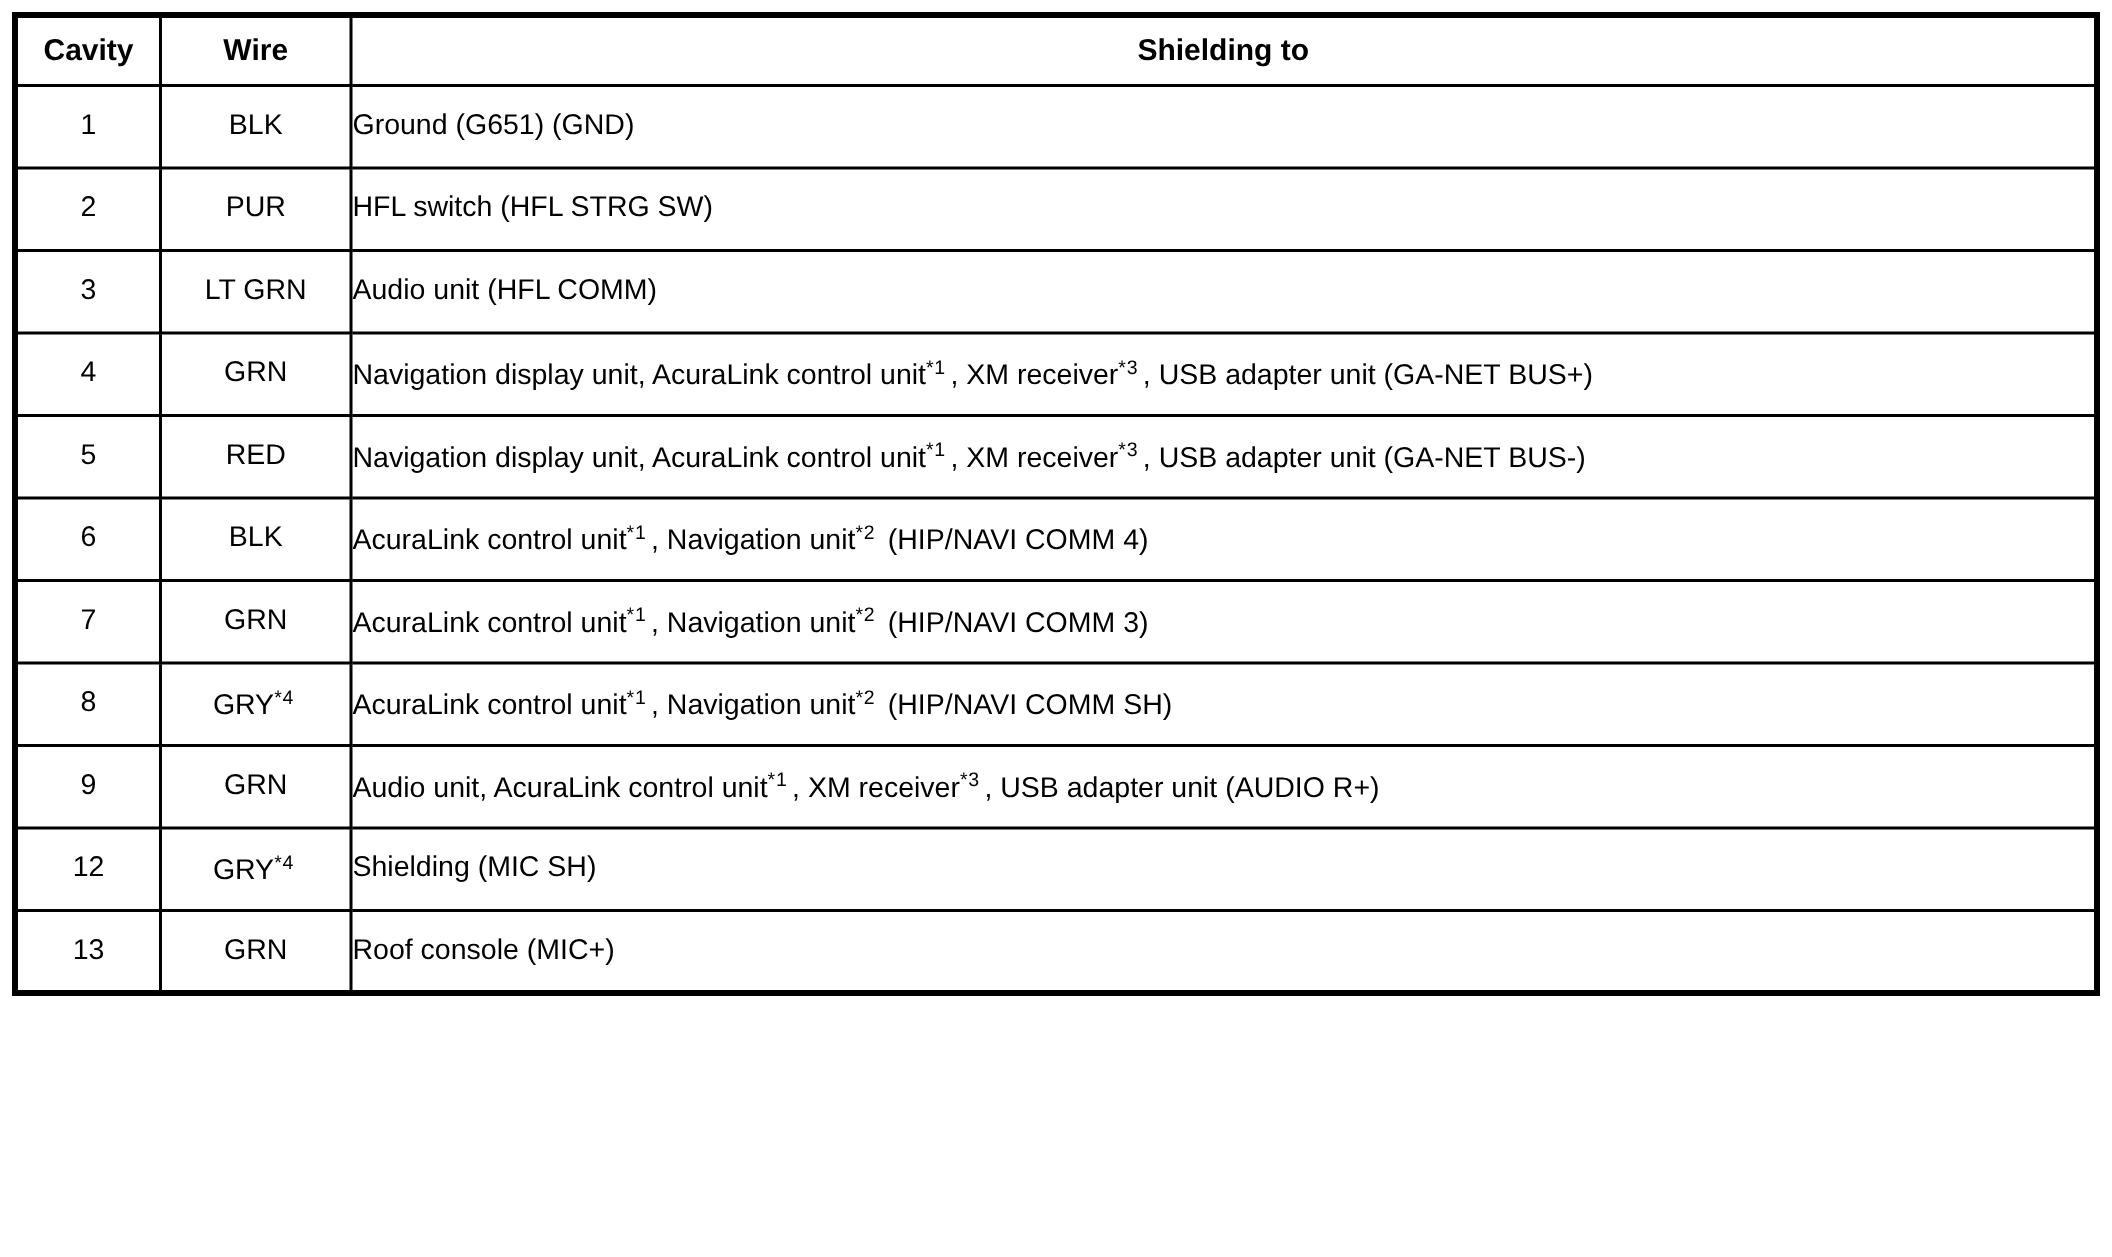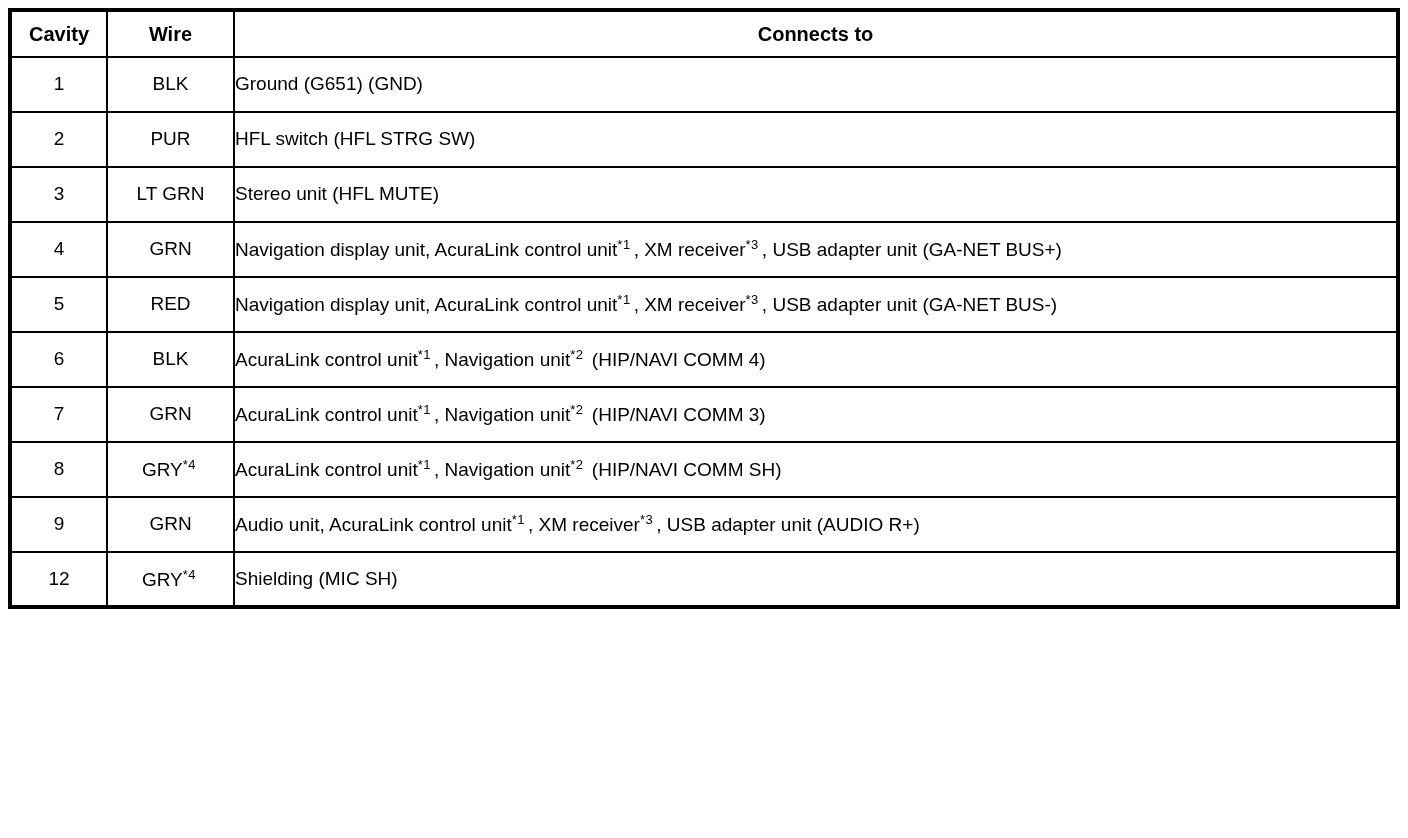--- a/index.html
+++ b/index.html
@@ -65,38 +65,38 @@
   <table class="pinout">
     <colgroup>
       <col style="width:97px">
       <col style="width:127px">
       <col>
     </colgroup>
     <thead>
       <tr>
         <th>Cavity</th>
         <th>Wire</th>
-        <th>Connects to</th>
+        <th>Shielding to</th>
       </tr>
     </thead>
     <tbody>
         <tr>
           <td class="cavity-cell">1</td>
           <td class="wire-cell">BLK</td>
           <td class="connects-cell">Ground (G651) (GND)</td>
         </tr>
         <tr>
           <td class="cavity-cell">2</td>
           <td class="wire-cell">PUR</td>
           <td class="connects-cell">HFL switch (HFL STRG SW)</td>
         </tr>
         <tr>
           <td class="cavity-cell">3</td>
           <td class="wire-cell">LT GRN</td>
-          <td class="connects-cell">Stereo unit (HFL MUTE)</td>
+          <td class="connects-cell">Audio unit (HFL COMM)</td>
         </tr>
         <tr>
           <td class="cavity-cell">4</td>
           <td class="wire-cell">GRN</td>
           <td class="connects-cell">Navigation display unit, AcuraLink control unit<span class="sup">*1</span>, XM receiver<span class="sup">*3</span>, USB adapter unit (GA-NET BUS+)</td>
         </tr>
         <tr>
           <td class="cavity-cell">5</td>
           <td class="wire-cell">RED</td>
           <td class="connects-cell">Navigation display unit, AcuraLink control unit<span class="sup">*1</span>, XM receiver<span class="sup">*3</span>, USB adapter unit (GA-NET BUS-)</td>
@@ -119,15 +119,20 @@
         <tr>
           <td class="cavity-cell">9</td>
           <td class="wire-cell">GRN</td>
           <td class="connects-cell">Audio unit, AcuraLink control unit<span class="sup">*1</span>, XM receiver<span class="sup">*3</span>, USB adapter unit (AUDIO R+)</td>
         </tr>
         <tr>
           <td class="cavity-cell">12</td>
           <td class="wire-cell">GRY<span class="sup">*4</span></td>
           <td class="connects-cell">Shielding (MIC SH)</td>
         </tr>
+        <tr>
+          <td class="cavity-cell">13</td>
+          <td class="wire-cell">GRN</td>
+          <td class="connects-cell">Roof console (MIC+)</td>
+        </tr>
       </tbody>
   </table>
 </div>
 
 </body></html>

